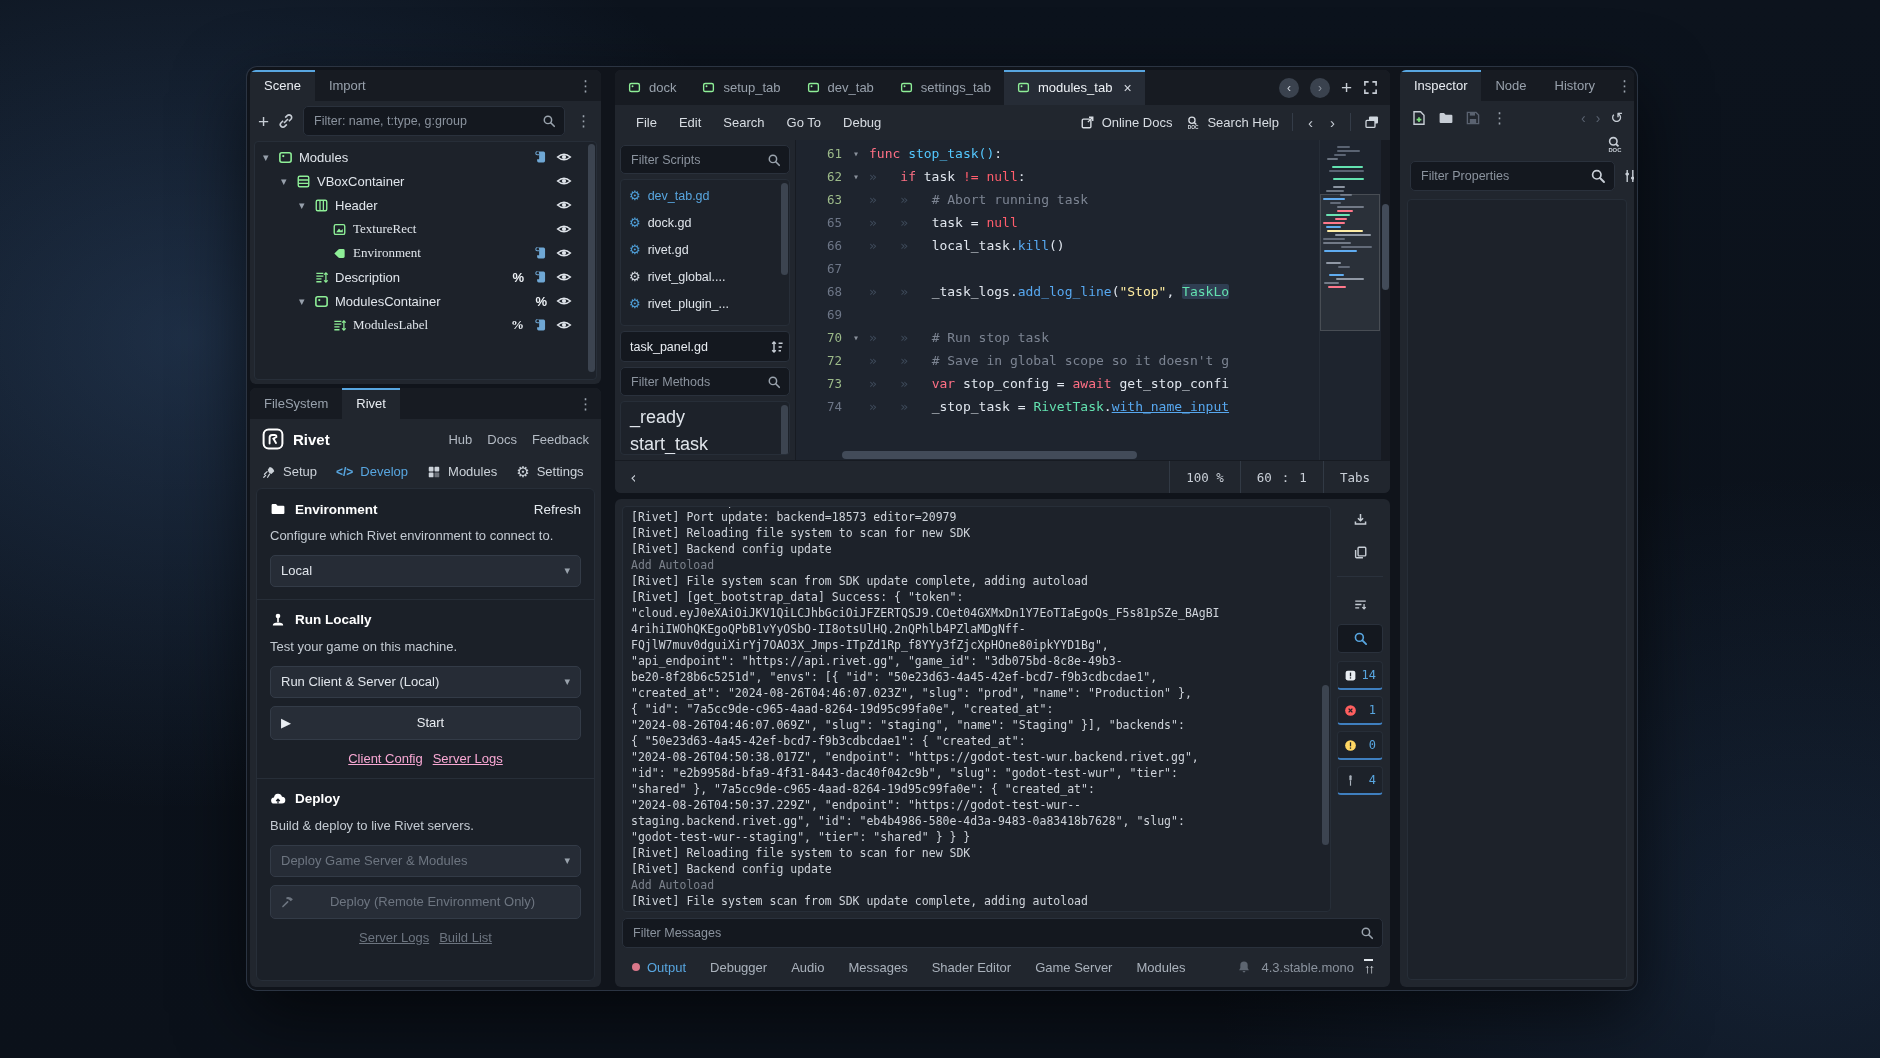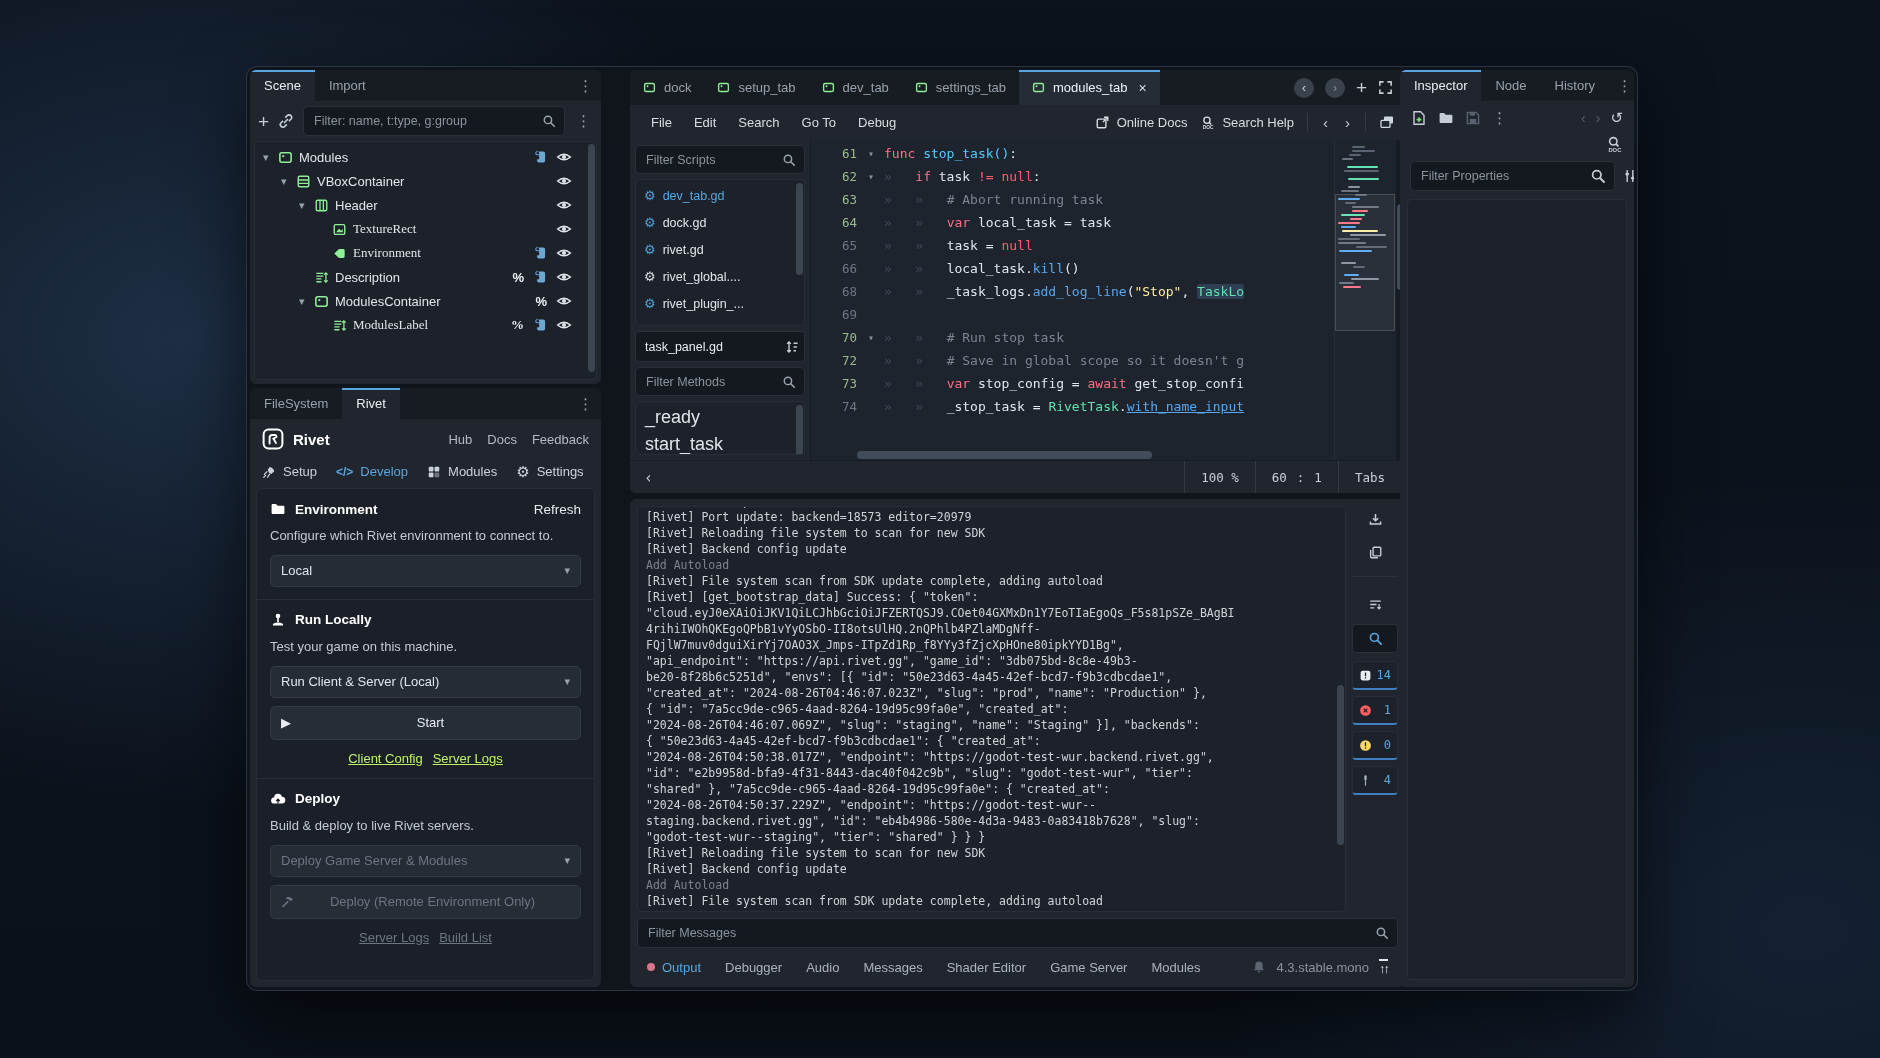--- a/index.html
+++ b/index.html
@@ -6,21 +6,21 @@
   .stage{position:relative;width:1880px;height:1058px;overflow:hidden;
     font-family:"Liberation Sans",sans-serif;color:#cfd6dd;font-size:13px;
     background:
       radial-gradient(1000px 760px at 10% 32%, rgba(72,112,165,.30), transparent 62%),
       radial-gradient(1000px 760px at 96% 88%, rgba(58,96,148,.20), transparent 60%),
       linear-gradient(#0c131d,#0b111a);}
   .window{position:absolute;left:247px;top:67px;width:1390px;height:923px;background:#10141b;
     border-radius:10px;box-shadow:0 0 0 1px #2b3442,0 24px 70px rgba(0,0,0,.6);overflow:hidden;}
   .col{position:absolute;top:0;bottom:0;}
   .col-left{left:0;width:357px;}
-  .col-center{left:380px;width:781px;}
+  .col-center{left:365px;width:781px;}
   .col-right{left:1150px;width:240px;}
   .panel{position:absolute;background:#21262e;border-radius:6px;overflow:hidden;}
 
   
   .icon{display:inline-flex;flex:none;}
   .icon svg{width:100%;height:100%;display:block;}
   .tabs{display:flex;align-items:stretch;background:#171b22;height:31px;flex:none;}
   .tab{display:flex;align-items:center;gap:7px;padding:0 14px;color:#98a1ac;font-size:13px;position:relative;cursor:default;}
   .tab.active{background:#21262e;color:#e9edf2;box-shadow:inset 0 2px 0 #58a6e0;}
   .kebab{margin-left:auto;align-self:center;padding:0 8px;color:#9aa3ad;font-size:15px;}
@@ -64,21 +64,21 @@
   .sec:first-child{border-top:none;}
   .sec-title{display:flex;align-items:center;gap:9px;font-weight:bold;color:#fff;font-size:13.5px;}
   .sec-title .icon{width:16px;height:16px;color:#fff;}
   .sec-action{margin-left:auto;font-weight:normal;color:#e4e9ee;}
   .sec-desc{color:#c3cad2;margin:10px 0 10px 0;line-height:1.38;}
   .select{display:flex;align-items:center;background:#262c36;border:1px solid #333b47;border-radius:5px;height:30px;padding:0 10px;color:#e0e5eb;}
   .select .sel-caret{margin-left:auto;color:#9aa3ad;font-size:11px;}
   .btn{display:flex;align-items:center;background:#272d37;border:1px solid #333b47;border-radius:5px;height:32px;padding:0 10px;margin-top:8px;color:#e9edf2;}
   .btn .icon{width:14px;height:14px;color:#e9edf2;}
   .btn .btn-label{flex:1;text-align:center;}
-  .links-row{display:flex;gap:10px;justify-content:center;margin-top:11px;color:#bef264;}
+  .links-row{display:flex;gap:10px;justify-content:center;margin-top:11px;color:#f9a8d4;}
   .links-row .link{text-decoration:underline;}
   .sec.disabled .select,.sec.disabled .btn{color:#6d7580;}
   .sec.disabled .btn .icon{color:#6d7580;}
   .sec.disabled .links-row{color:#6d7580;}
   .sec .play-glyph{font-size:13px;color:#e9edf2;}
 
   
   .script-panel{left:3px;right:3px;top:3px;height:423px;}
   .edit-tabs{display:flex;align-items:stretch;background:#171b22;height:35px;}
   .edit-tab{display:flex;align-items:center;gap:8px;padding:0 13px;color:#98a1ac;}
@@ -712,34 +712,34 @@
                 <div class="code-row safe">
                 <span class="ln">62</span>
                 <span class="fold">▾</span>
                 <span class="code-text"><span class="tok-ind">»   </span><span class="tok-kw">if</span><span class="tok-tx"> task </span><span class="tok-op">!=</span><span class="tok-tx"> </span><span class="tok-op">null</span><span class="tok-tx">:</span></span>
               </div>
                 <div class="code-row safe">
                 <span class="ln">63</span>
                 <span class="fold"></span>
                 <span class="code-text"><span class="tok-ind">»   »   </span><span class="tok-cm"># Abort running task</span></span>
               </div>
-                <div class="code-row safe">
-                <span class="ln">64</span>
-                <span class="fold"></span>
-                <span class="code-text"><span class="tok-ind">»   »   </span><span class="tok-kw">var</span><span class="tok-tx"> local_task = task</span></span>
-              </div>
                 <div class="code-row">
                 <span class="ln">65</span>
                 <span class="fold"></span>
                 <span class="code-text"><span class="tok-ind">»   »   </span><span class="tok-tx">task = </span><span class="tok-op">null</span></span>
               </div>
                 <div class="code-row">
                 <span class="ln">66</span>
                 <span class="fold"></span>
                 <span class="code-text"><span class="tok-ind">»   »   </span><span class="tok-tx">local_task.</span><span class="tok-mem">kill</span><span class="tok-tx">()</span></span>
+              </div>
+                <div class="code-row">
+                <span class="ln">67</span>
+                <span class="fold"></span>
+                <span class="code-text"></span>
               </div>
                 <div class="code-row">
                 <span class="ln">68</span>
                 <span class="fold"></span>
                 <span class="code-text"><span class="tok-ind">»   »   </span><span class="tok-tx">_task_logs.</span><span class="tok-mem">add_log_line</span><span class="tok-tx">(</span><span class="tok-str">"Stop"</span><span class="tok-tx">, </span><span class="tok-cls tok-sel">TaskLo</span></span>
               </div>
                 <div class="code-row">
                 <span class="ln">69</span>
                 <span class="fold"></span>
                 <span class="code-text"></span>

